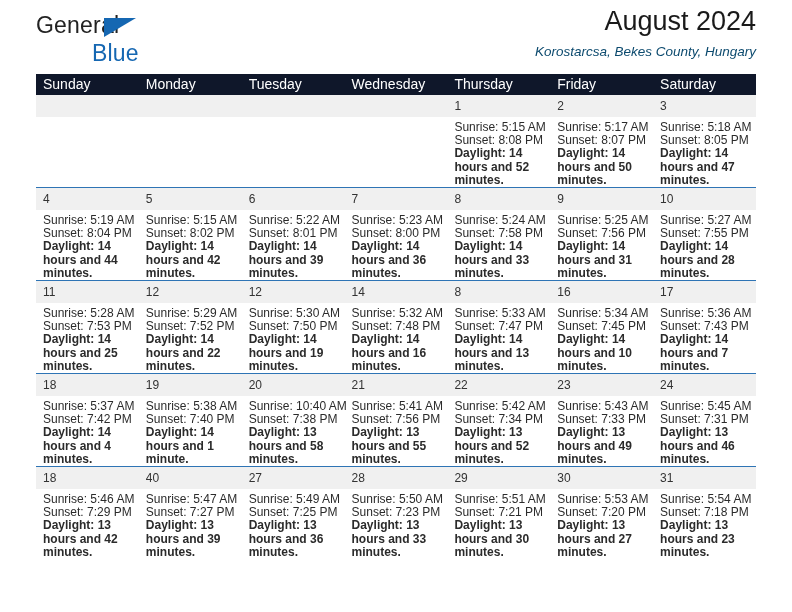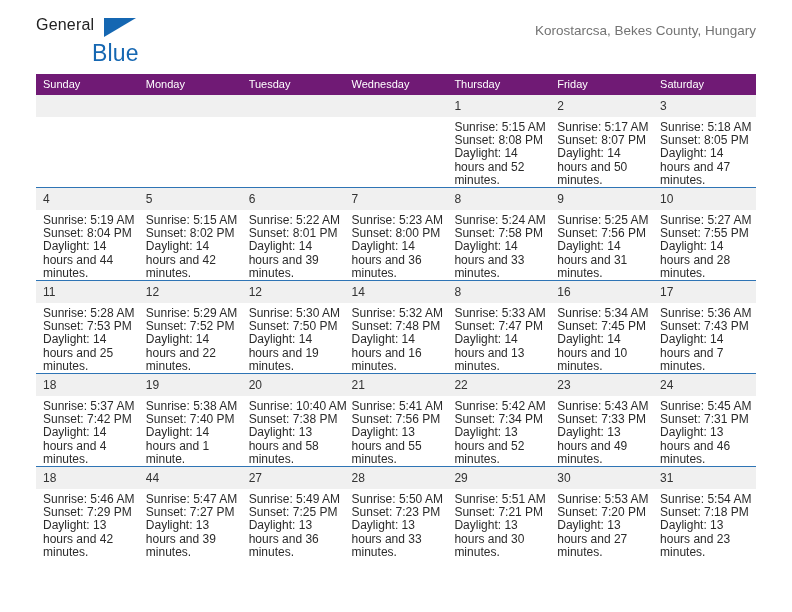--- a/index.html
+++ b/index.html
@@ -33,21 +33,21 @@
   .logo {
     position: relative;
     margin-top: 12px;
     width: 200px;
     height: 52px;
   }
   .logo-general {
     position: absolute;
     left: 0;
     top: 0;
-    font-size: 16px;
+    font-size: 23px;
     letter-spacing: .2px;
     color: #222222;
     line-height: 26px;
   }
   .logo-triangle {
     position: absolute;
     left: 68px;
     top: 6px;
     width: 0;
     height: 0;
@@ -70,37 +70,38 @@
   }
   .cal-title {
     font-size: 27px;
     font-weight: normal;
     color: #1a1a1a;
     line-height: 34px;
     white-space: nowrap;
   }
   .cal-subtitle {
     font-size: 13.5px;
-    color: #737373;
+    color: #0c4a6e;
     line-height: 20px;
-    margin-top: 17px;
+    margin-top: 4px;
     white-space: nowrap;
+    font-style: italic;
   }
 
   
   .calendar {
     width: 720px;
     border-collapse: collapse;
     table-layout: fixed;
   }
   .calendar th {
-    background: #701a75;
+    background: #0f172a;
     color: #ffffff;
     font-weight: normal;
-    font-size: 11px;
+    font-size: 14px;
     text-align: left;
     padding: 4px 0 4px 7px;
     height: 13px;
     line-height: 13px;
   }
   .calendar td {
     vertical-align: top;
     padding: 0;
     border-top: 1px solid #2e74b5;
     height: 90px;
@@ -124,36 +125,38 @@
     padding: 4px 8px 0 7px;
     font-size: 12px;
     line-height: 13.2px;
     color: #2b2b2b;
   }
   .details div {
     white-space: nowrap;
   }
   .details .dl {
     white-space: normal;
+    font-weight: bold;
   }
 </style>
 </head>
 <body>
 
 <div class="page">
 
   <div class="header">
 
     <div class="logo">
       <span class="logo-general">General</span>
       <span class="logo-triangle"></span>
       <span class="logo-blue">Blue</span>
     </div>
 
     <div class="title-block">
+      <div class="cal-title">August 2024</div>
       <div class="cal-subtitle">Korostarcsa, Bekes County, Hungary</div>
     </div>
 
   </div>
 
   <table class="calendar">
     <thead>
       <tr id="weekday-header">
           <th>Sunday</th>
           <th>Monday</th>
@@ -380,21 +383,21 @@
         <tr>
           <td>
             <div class="daynum">18</div>
             <div class="details">
               <div>Sunrise: 5:46 AM</div>
               <div>Sunset: 7:29 PM</div>
               <div class="dl">Daylight: 13 hours and 42 minutes.</div>
             </div>
           </td>
           <td>
-            <div class="daynum">44</div>
+            <div class="daynum">40</div>
             <div class="details">
               <div>Sunrise: 5:47 AM</div>
               <div>Sunset: 7:27 PM</div>
               <div class="dl">Daylight: 13 hours and 39 minutes.</div>
             </div>
           </td>
           <td>
             <div class="daynum">27</div>
             <div class="details">
               <div>Sunrise: 5:49 AM</div>

